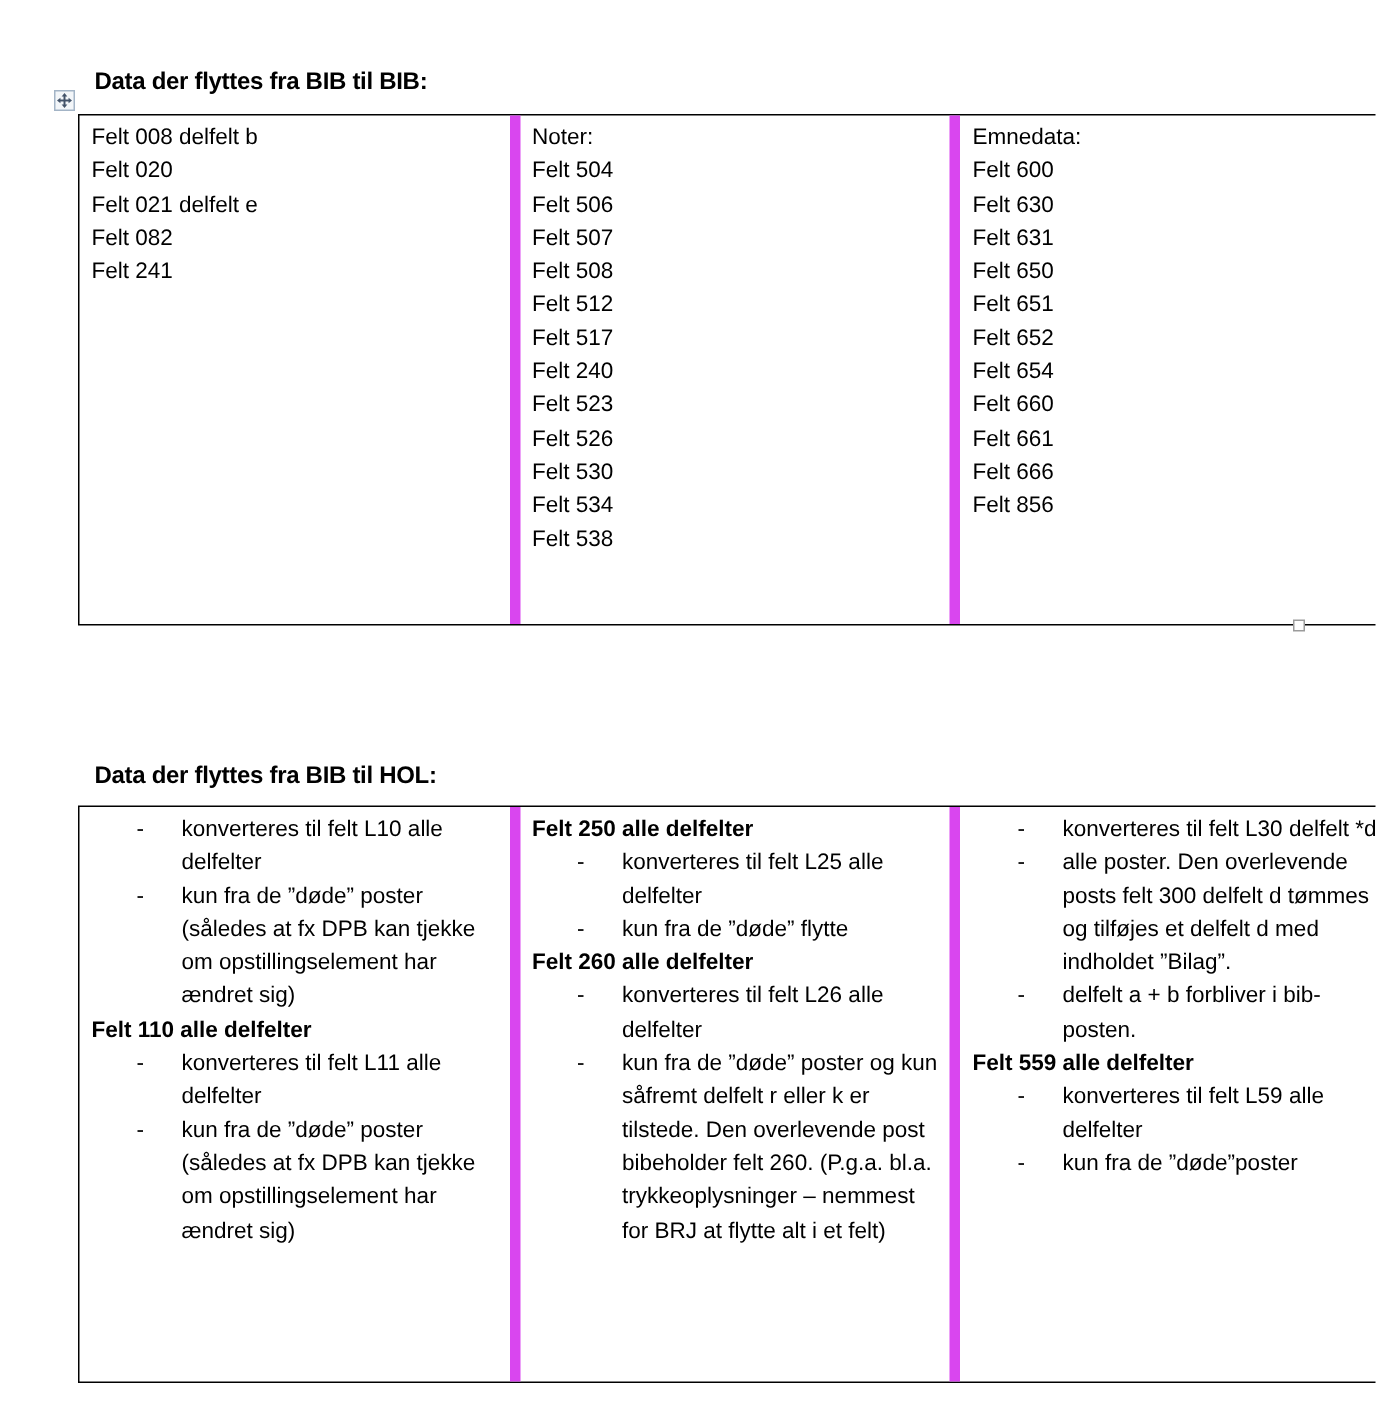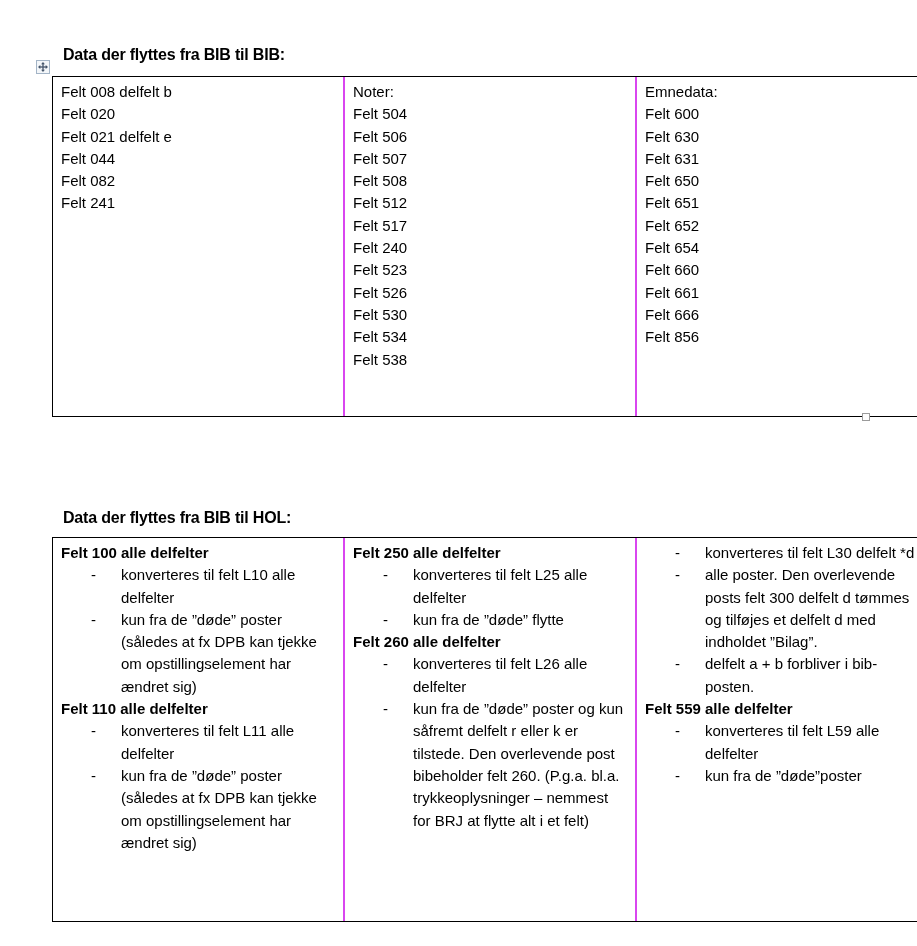--- a/index.html
+++ b/index.html
@@ -30,21 +30,21 @@
     display: flex;
     border: 1px solid #000000;
     box-sizing: border-box;
     background: #ffffff;
   }
   #table-1 { top: 76px;  min-height: 341px; }
   #table-2 { top: 537px; min-height: 385px; }
 
   .cell {
     flex: 1 1 0;
-    border-left: 2px solid #d946ef;
+    border-left: 7px solid #d946ef;
     box-sizing: border-box;
     padding: 4px 6px 18px 8px;
     font-size: 15px;
     line-height: 22.3px;
   }
   .cell:first-child { border-left: none; }
 
   .tline { white-space: nowrap; }
 
   .bhead { font-weight: bold; }
@@ -90,21 +90,20 @@
       </g>
     </svg>
   </span>
 </div>
 
 <div class="doc-table" id="table-1">
   <div class="cell">
       <div class="tline">Felt 008 delfelt b</div>
       <div class="tline">Felt 020</div>
       <div class="tline">Felt 021 delfelt e</div>
-      <div class="tline">Felt 044</div>
       <div class="tline">Felt 082</div>
       <div class="tline">Felt 241</div>
     </div>
   <div class="cell">
       <div class="tline">Noter:</div>
       <div class="tline">Felt 504</div>
       <div class="tline">Felt 506</div>
       <div class="tline">Felt 507</div>
       <div class="tline">Felt 508</div>
       <div class="tline">Felt 512</div>
@@ -131,21 +130,20 @@
       <div class="tline">Felt 856</div>
     </div>
 </div>
 
 <div class="resize-handle"></div>
 
 <div class="section-title" id="title-2">Data der flyttes fra BIB til HOL:</div>
 
 <div class="doc-table" id="table-2">
   <div class="cell">
-      <div class="bhead">Felt 100 alle delfelter</div>
       <ul class="blist">
         <li><span class="marker">-</span><span class="litext">konverteres til felt L10 alle delfelter</span></li>
         <li><span class="marker">-</span><span class="litext">kun fra de ”døde” poster (således at fx DPB kan tjekke om opstillingselement har ændret sig)</span></li>
       </ul>
       <div class="bhead">Felt 110 alle delfelter</div>
       <ul class="blist">
         <li><span class="marker">-</span><span class="litext">konverteres til felt L11 alle delfelter</span></li>
         <li><span class="marker">-</span><span class="litext">kun fra de ”døde” poster (således at fx DPB kan tjekke om opstillingselement har ændret sig)</span></li>
       </ul>
     </div>

